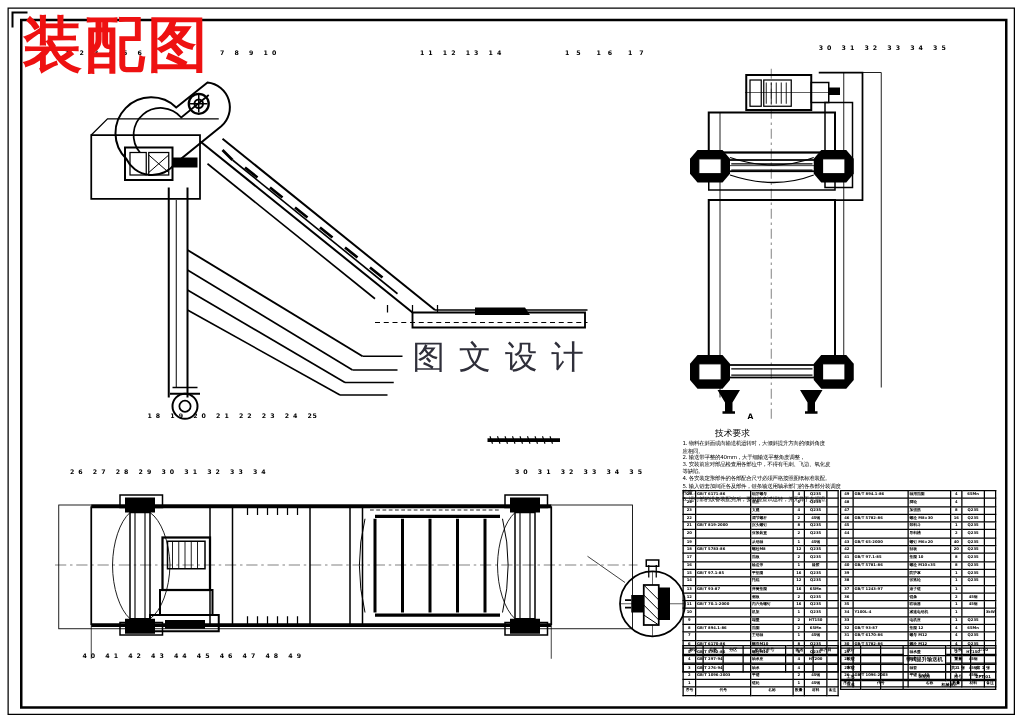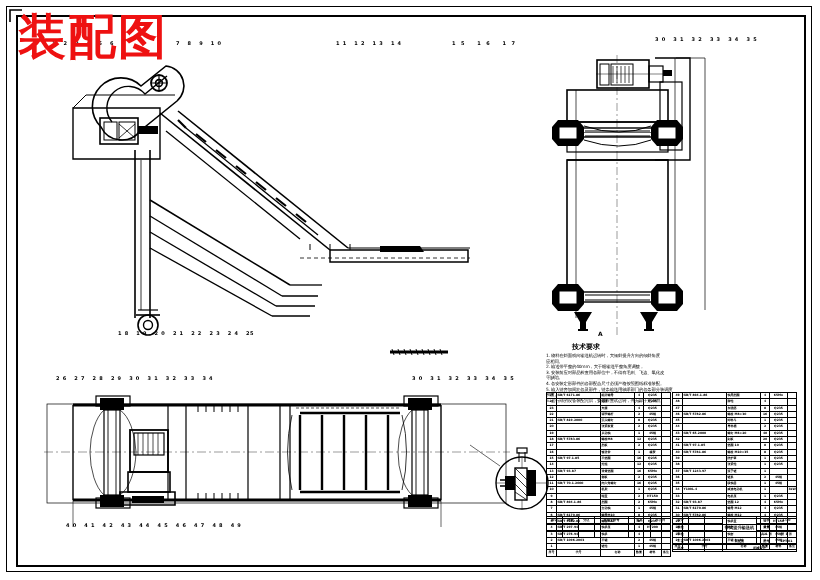--- a/index.html
+++ b/index.html
@@ -6,21 +6,21 @@
   body{width:820px;height:580px;overflow:hidden;font-family:"Liberation Sans",sans-serif;}
   #sheet{position:relative;width:820px;height:580px;background:#fff;}
   .outer-frame{position:absolute;left:6px;top:6px;width:806px;height:566px;border:1px solid #000;box-sizing:border-box;}
   .inner-frame{position:absolute;left:16px;top:15px;width:790px;height:552px;border:2px solid #000;box-sizing:border-box;}
   .wm-red{position:absolute;left:18px;top:12px;font-family:"DejaVu Sans",sans-serif;font-size:48px;font-weight:700;color:#ee1111;letter-spacing:2px;line-height:1;z-index:40;white-space:nowrap;}
   .wm-gray{position:absolute;left:330px;top:268px;font-family:"DejaVu Serif",serif;font-size:26px;color:#2f2f3a;letter-spacing:11px;z-index:40;white-space:nowrap;}
   .callout{position:absolute;font-family:"DejaVu Sans",sans-serif;font-size:5px;font-weight:700;color:#000;white-space:nowrap;letter-spacing:0.5px;z-index:30;}
   .callout.spread{letter-spacing:3.2px;}
   .callout.spread2{letter-spacing:5.5px;}
   svg{position:absolute;left:0;top:0;}
-  .note-title{position:absolute;font-family:"DejaVu Sans",sans-serif;font-weight:700;font-size:7px;color:#000;white-space:nowrap;padding-left:16px;}
+  .note-title{position:absolute;font-family:"DejaVu Sans",sans-serif;font-weight:400;font-size:7px;color:#000;white-space:nowrap;padding-left:16px;}
   .note-line{position:absolute;font-family:"DejaVu Sans",sans-serif;font-size:4.4px;color:#000;white-space:nowrap;letter-spacing:-0.2px;}
   .tbl{position:absolute;border-collapse:collapse;font-family:"DejaVu Sans",sans-serif;font-size:3px;color:#000;table-layout:fixed;}
   .tbl td{border:0.5px solid #000;height:5.3px;line-height:5.3px;padding:0 0.5px;overflow:hidden;white-space:nowrap;font-weight:700;text-align:center;}
   .tbl td.l{text-align:left;}
   .blk{position:absolute;border-collapse:collapse;font-family:"DejaVu Sans",sans-serif;font-size:3.2px;color:#000;table-layout:fixed;}
   .blk td{border:0.5px solid #000;padding:0;overflow:hidden;white-space:nowrap;text-align:center;font-weight:700;}
   .mid{font-size:4.2px;}
 </style>
 </head>
 <body>
@@ -225,20 +225,21 @@
       <path d="M500 466 L470 445" stroke-width="0.6"></path>
     </g>
 
     <g stroke="#000">
       <path d="M390 352 L448 352" stroke-width="3"></path>
       <path d="M392 349 L394 355 M398 349 L400 355 M404 349 L406 355 M410 349 L412 355 M416 349 L418 355 M422 349 L424 355 M428 349 L430 355 M434 349 L436 355 M440 349 L442 355" stroke-width="0.9"></path>
     </g>
   </svg>
 
   <div class="wm-red">装配图</div>
+  <div class="wm-gray">图文设计</div>
 
   <div class="callout spread" style="left:52px;top:40px">1 2 3    4 5 6</div>
   <div class="callout spread" style="left:176px;top:40px">7  8 9 10</div>
   <div class="callout spread" style="left:336px;top:40px">11 12 13  14</div>
   <div class="callout spread2" style="left:452px;top:40px">15   16  17</div>
   <div class="callout spread" style="left:655px;top:36px">30      31  32 33 34 35</div>
   <div class="callout spread" style="left:118px;top:330px">18 19    20 21 22 23 24</div>
   <div class="callout" style="left:246px;top:330px">25</div>
   <div class="callout spread" style="left:56px;top:375px">26 27 28 29 30      31 32 33  34</div>
   <div class="callout spread" style="left:412px;top:375px">30      31  32 33 34 35</div>

